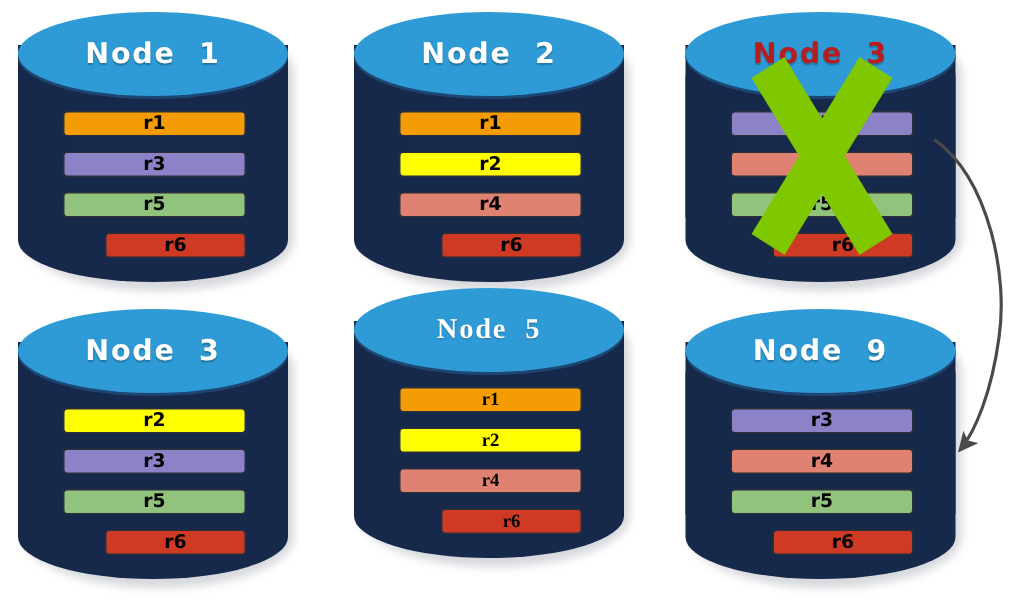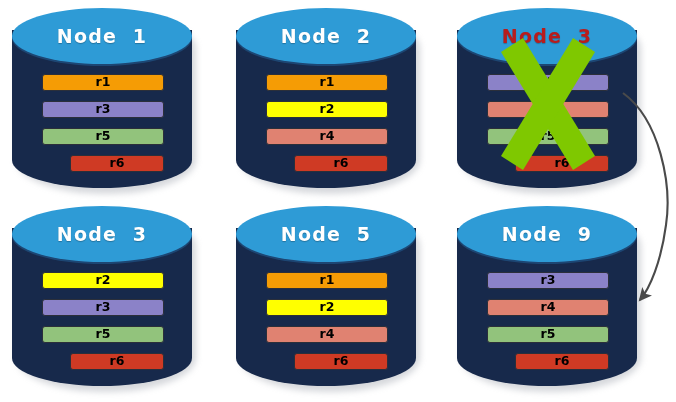--- a/index.html
+++ b/index.html
@@ -178,21 +178,21 @@
         <div class="cyl-body-rect" style="background: rgb(23, 41, 75);"></div>
         <div class="cyl-top" style="background: rgb(46, 155, 214);"></div>
         <div class="cyl-title" style="color: rgb(255, 255, 255);">Node  3</div>
         <div class="bars">
           <div class="bar" style="background: rgb(255, 255, 0);">r2</div>
           <div class="bar" style="background: rgb(139, 130, 200);">r3</div>
           <div class="bar" style="background: rgb(146, 195, 124);">r5</div>
           <div class="bar" style="background: rgb(207, 58, 36);">r6</div>
         </div>
       </div>
-      <div class="node" style="left: 236px; top: 206px;">
+      <div class="node" style="left: 236px; top: 192px; font-family: Liberation Serif, serif;">
         <div class="cyl-shadow"></div>
         <div class="cyl-body" style="background: rgb(23, 41, 75);"></div>
         <div class="cyl-body-rect" style="background: rgb(23, 41, 75);"></div>
         <div class="cyl-top" style="background: rgb(46, 155, 214);"></div>
         <div class="cyl-title" style="color: rgb(255, 255, 255);">Node  5</div>
         <div class="bars">
           <div class="bar" style="background: rgb(245, 156, 5);">r1</div>
           <div class="bar" style="background: rgb(255, 255, 0);">r2</div>
           <div class="bar" style="background: rgb(224, 130, 113);">r4</div>
           <div class="bar" style="background: rgb(207, 58, 36);">r6</div>

